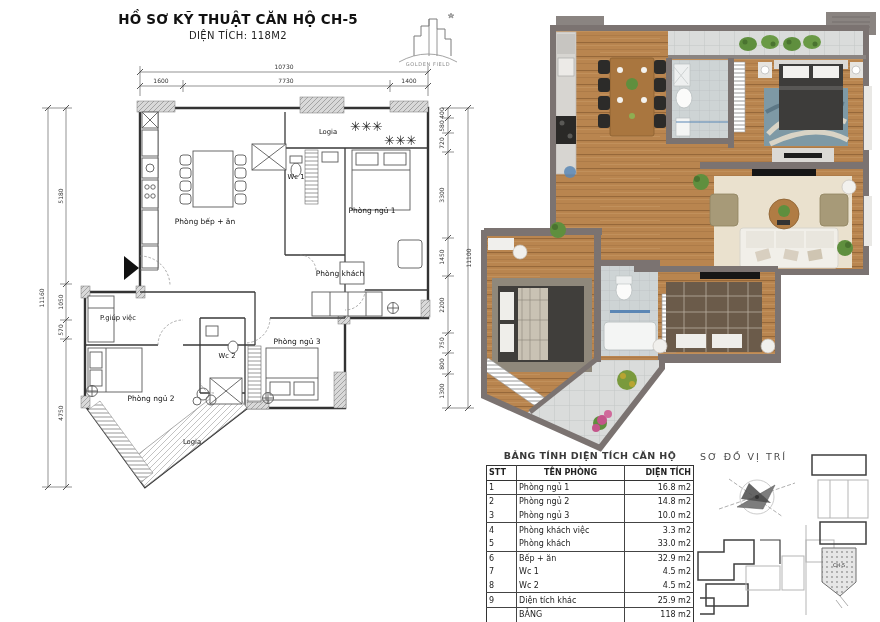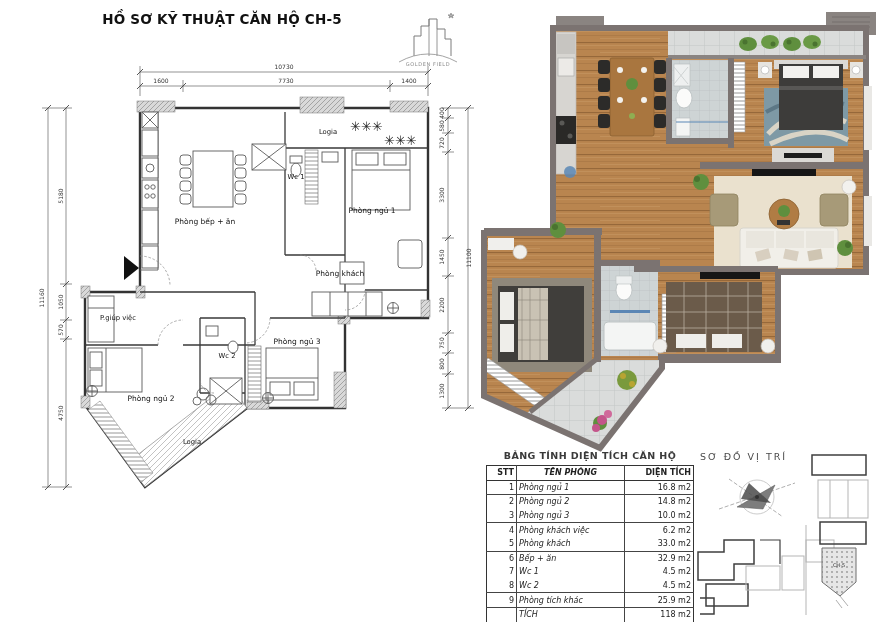--- a/index.html
+++ b/index.html
@@ -1,40 +1,40 @@
 <!DOCTYPE html>
 <html><head>
 <meta charset="utf-8">
 <style>
   html,body{margin:0;padding:0;background:#ffffff;}
   .page{position:relative;width:880px;height:622px;background:#fff;overflow:hidden;
         font-family:"DejaVu Sans", sans-serif;}
-  .title-block{position:absolute;left:100px;top:11px;width:244px;text-align:center;}
+  .title-block{position:absolute;left:116px;top:11px;width:244px;text-align:center;}
   .doc-title{font-size:13.5px;font-weight:bold;color:#111;letter-spacing:.2px;}
   .doc-subtitle{font-size:10px;color:#222;margin-top:3px;letter-spacing:.4px;}
   svg{position:absolute;left:0;top:0;}
   svg text{font-family:"DejaVu Sans", sans-serif;}
   .room-label{font-size:7.5px;fill:#111;text-anchor:middle;}
   .room-label-sm{font-size:6.8px;fill:#111;text-anchor:middle;}
   .dim-text{font-size:6px;fill:#333;text-anchor:middle;}
   .thin{stroke:#3a3a3a;stroke-width:1.3;fill:none;}
   .furn{stroke:#5a5a5a;stroke-width:.9;fill:#fff;}
   .furnl{stroke:#5a5a5a;stroke-width:.9;fill:none;}
   .dimline{stroke:#666;stroke-width:.7;fill:none;}
   .tick{stroke:#444;stroke-width:.9;fill:none;}
   .doorarc{stroke:#888;stroke-width:.7;fill:none;stroke-dasharray:2.5 1.8;}
   .area-table-wrap{position:absolute;left:486px;top:450px;width:208px;}
   .area-table-title{font-size:9.5px;font-weight:bold;color:#3a3a3a;text-align:center;
                     letter-spacing:.4px;margin-bottom:4px;}
   table.area{border-collapse:collapse;width:100%;font-size:8px;color:#222;
              border:1.4px solid #333;}
   table.area th,table.area td{padding:2px 2px;height:9.6px;}
   table.area thead th{border-bottom:1.3px solid #333;font-weight:bold;}
-  td.stt,th.stt{width:25px;text-align:right;border-right:1px solid #444;}
-  td.name,th.name{text-align:left;padding-left:13px;border-right:1px solid #444;font-style:italic;}
+  td.stt,th.stt{width:25px;text-align:left;border-right:1px solid #444;}
+  td.name,th.name{text-align:left;padding-left:13px;border-right:1px solid #444;}
   th.name{text-align:center;padding-left:2px;}
   td.area,th.area{width:64px;text-align:right;}
   tr.rule td{border-bottom:1px solid #444;}
   .loc-title{position:absolute;left:700px;top:451px;width:140px;
              font-size:9.5px;color:#4a4a4a;letter-spacing:2px;}
   .logo-text{font-size:5px;fill:#8c8c8c;text-anchor:middle;letter-spacing:.6px;}
 </style>
 </head>
 <body>
 
@@ -433,20 +433,21 @@
       <path d="M760,540 h20 v24" stroke="#3f3f3f" stroke-width="1.2"></path>
     </g>
     <polygon points="822,548 856,548 856,582 840,596 822,582" fill="url(#dots)" stroke="#6f6f6f" stroke-width="1"></polygon>
     <text x="839" y="567" font-size="5" fill="#333" text-anchor="middle">CH-5</text>
     <path d="M840,596 l8,10 M836,600 l6,8" stroke="#8d8d8d" stroke-width="0.7"></path>
   </g>
 </svg>
 
 <div class="title-block">
   <div class="doc-title">HỒ SƠ KỸ THUẬT CĂN HỘ CH-5</div>
+  <div class="doc-subtitle">DIỆN TÍCH: 118M2</div>
 </div>
 
 <div class="area-table-wrap">
   <div class="area-table-title">BẢNG TÍNH DIỆN TÍCH CĂN HỘ</div>
   <table class="area">
     <thead>
       <tr>
         <th class="stt">STT</th>
         <th class="name">TÊN PHÒNG</th>
         <th class="area">DIỆN TÍCH</th>
@@ -464,21 +465,21 @@
         <td class="area">14.8 m2</td>
       </tr>
       <tr class="rule">
         <td class="stt">3</td>
         <td class="name">Phòng ngủ 3</td>
         <td class="area">10.0 m2</td>
       </tr>
       <tr>
         <td class="stt">4</td>
         <td class="name">Phòng khách việc</td>
-        <td class="area">6.2 m2</td>
+        <td class="area">3.3 m2</td>
       </tr>
       <tr class="rule">
         <td class="stt">5</td>
         <td class="name">Phòng khách</td>
         <td class="area">33.0 m2</td>
       </tr>
       <tr>
         <td class="stt">6</td>
         <td class="name">Bếp + ăn</td>
         <td class="area">32.9 m2</td>
@@ -488,26 +489,26 @@
         <td class="name">Wc 1</td>
         <td class="area">4.5 m2</td>
       </tr>
       <tr class="rule">
         <td class="stt">8</td>
         <td class="name">Wc 2</td>
         <td class="area">4.5 m2</td>
       </tr>
       <tr class="rule">
         <td class="stt">9</td>
-        <td class="name">Phòng tích khác</td>
+        <td class="name">Diện tích khác</td>
         <td class="area">25.9 m2</td>
       </tr>
       <tr>
         <td class="stt"></td>
-        <td class="name">TÍCH</td>
+        <td class="name">BẢNG</td>
         <td class="area">118 m2</td>
       </tr>
     </tbody>
   </table>
 </div>
 
 <div class="loc-title">SƠ ĐỒ VỊ TRÍ</div>
 
 </div>
 

